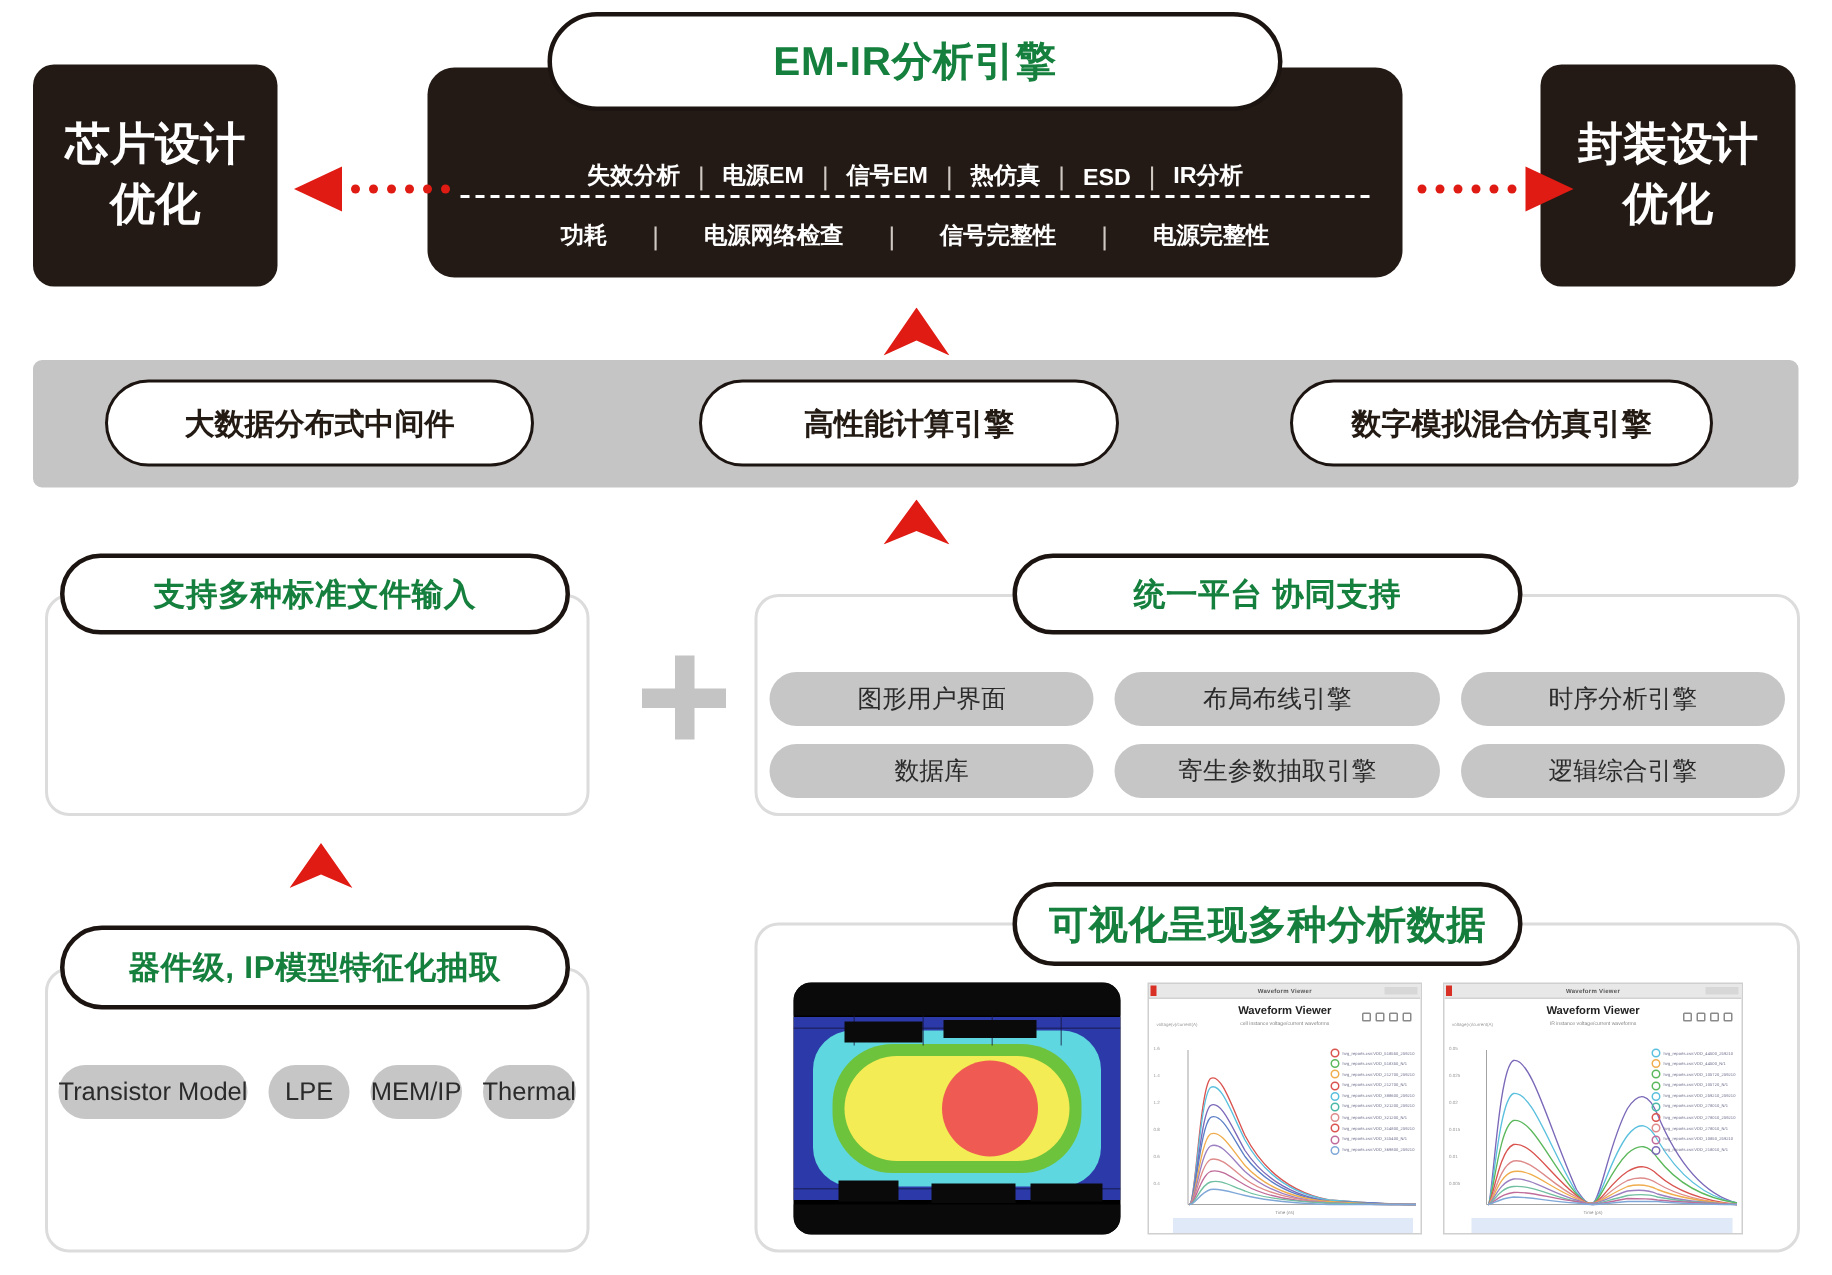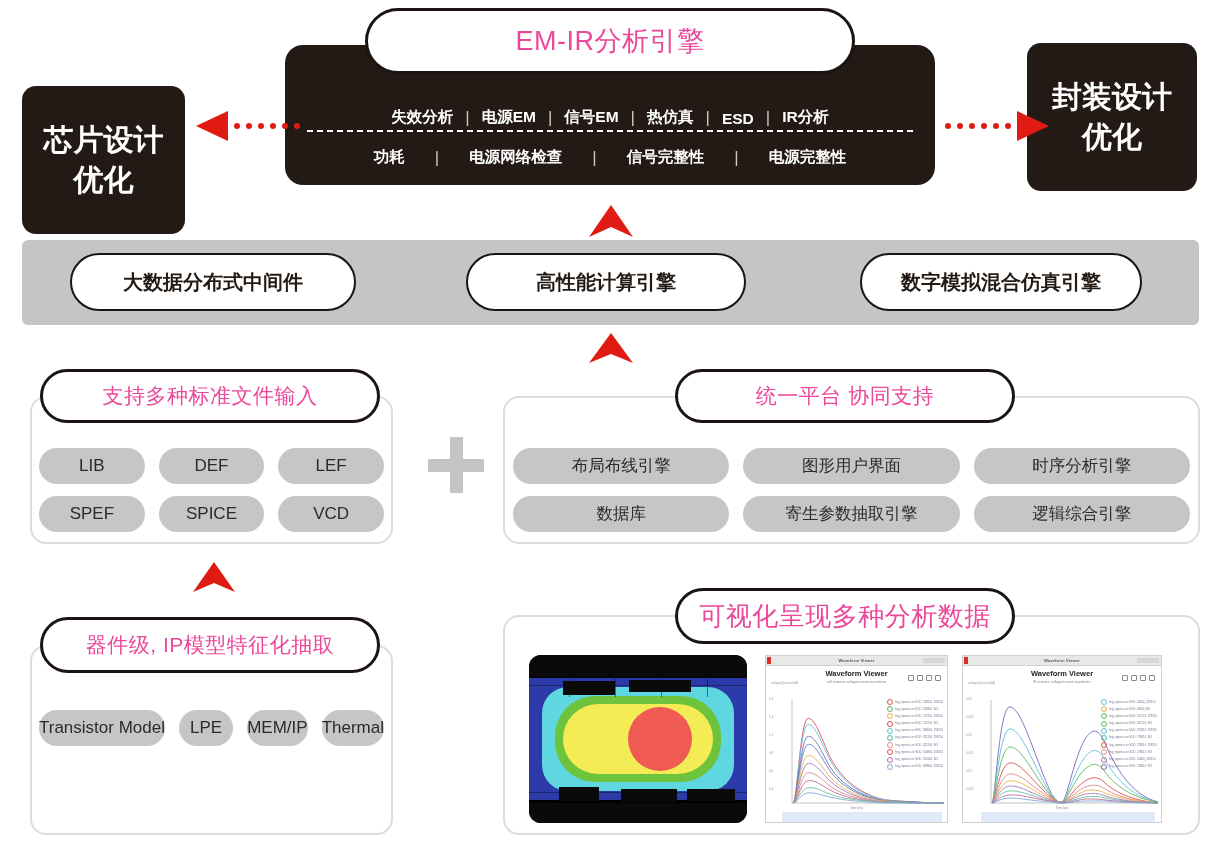--- a/index.html
+++ b/index.html
@@ -23,22 +23,22 @@
   
   .cap {
     position: absolute;
     background: #ffffff;
     border: 3px solid #1c1410;
     border-radius: 999px;
     display: flex;
     align-items: center;
     justify-content: center;
     box-sizing: border-box;
-    font-weight: normal;
-    color: #ec4899;
+    font-weight: bold;
+    color: #15803d;
     z-index: 6;
     letter-spacing: .5px;
   }
 
   
   .darkblock {
     position: absolute;
     background: #231a15;
     border-radius: 14px;
     display: flex;
@@ -345,21 +345,21 @@
     font-size: 3px;
     color: #999;
     z-index: 3;
   }
 </style>
 </head>
 <body>
 
 <div class="stage">
 
-  <div class="darkblock" style="left:22px; top:43px; width:163px; height:148px;margin-top:43px;">
+  <div class="darkblock" style="left:22px; top:43px; width:163px; height:148px;">
     <div>
       <div>芯片设计</div>
       <div>优化</div>
     </div>
   </div>
 
   <div class="dotline" style="left:196px; top:111px;">
     <span class="tri-left" style="border-top:15px solid transparent;border-bottom:15px solid transparent;border-right:32px solid #e01b13;"></span>
     <span class="dot"></span>
     <span class="dot"></span>
@@ -441,38 +441,30 @@
   <div class="chevron-up" style="left:589px; top:333px;">
     <svg width="44" height="30" viewBox="0 0 44 30" aria-hidden="true">
       <path d="M22 0 L44 30 L22 21 L0 30 Z" fill="#e01b13"></path>
     </svg>
   </div>
 
   <div class="card" style="left:30px; top:396px; width:363px; height:148px;"></div>
   <div class="cap" style="left:40px; top:369px; width:340px; height:54px; font-size:21px;">
     <span>支持多种标准文件输入</span>
   </div>
-  <div class="chipgrid" style="left:39px; top:448px; width:345px; grid-template-columns:repeat(3, 1fr);">
-    <div class="chip">LIB</div>
-    <div class="chip">DEF</div>
-    <div class="chip">LEF</div>
-    <div class="chip">SPEF</div>
-    <div class="chip">SPICE</div>
-    <div class="chip">VCD</div>
-  </div>
 
   <div id="plus-sign"></div>
 
   <div class="card" style="left:503px; top:396px; width:697px; height:148px;"></div>
   <div class="cap" style="left:675px; top:369px; width:340px; height:54px; font-size:21px;">
     <span>统一平台 协同支持</span>
   </div>
   <div class="chipgrid" style="left:513px; top:448px; width:677px; grid-template-columns:repeat(3, 1fr);">
+    <div class="chip cn">图形用户界面</div>
     <div class="chip cn">布局布线引擎</div>
-    <div class="chip cn">图形用户界面</div>
     <div class="chip cn">时序分析引擎</div>
     <div class="chip cn">数据库</div>
     <div class="chip cn">寄生参数抽取引擎</div>
     <div class="chip cn">逻辑综合引擎</div>
   </div>
 
   <div class="chevron-up" style="left:193px; top:562px;">
     <svg width="42" height="30" viewBox="0 0 42 30" aria-hidden="true">
       <path d="M21 0 L42 30 L21 21 L0 30 Z" fill="#e01b13"></path>
     </svg>

